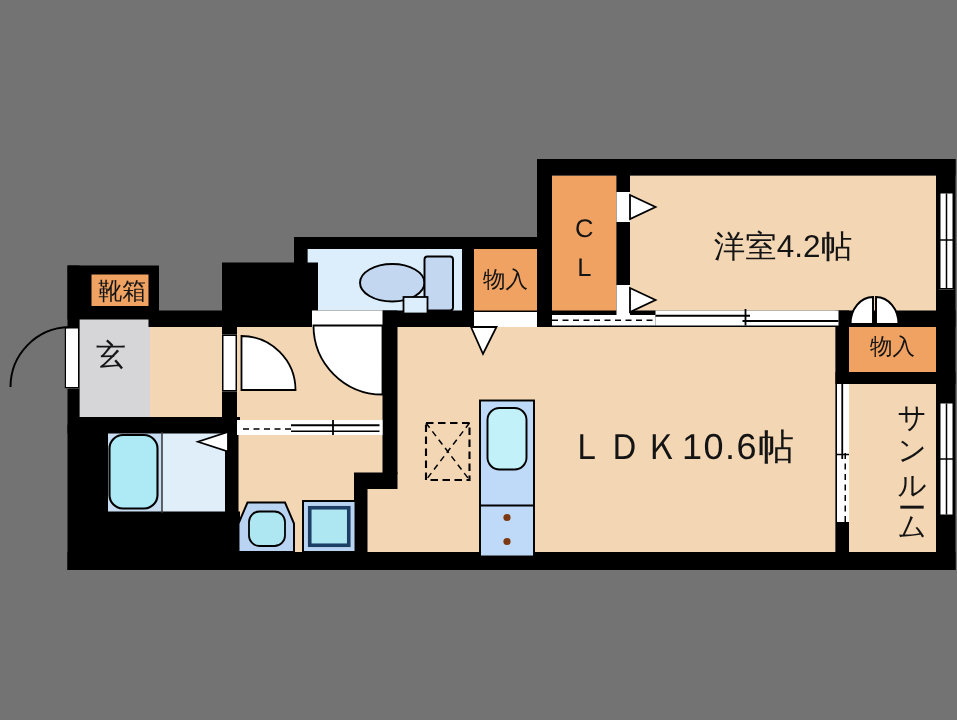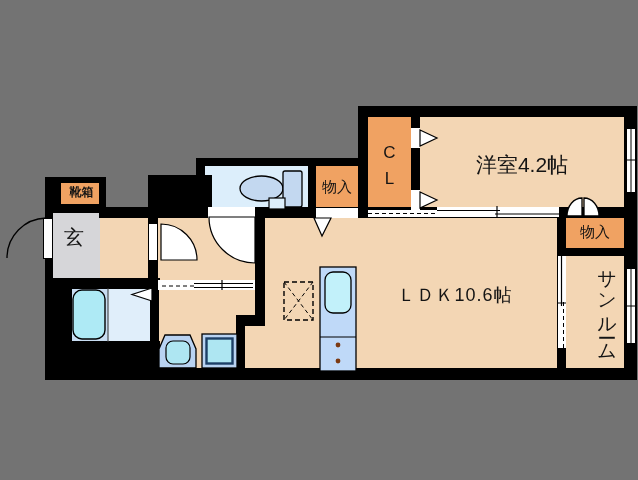--- a/index.html
+++ b/index.html
@@ -126,22 +126,22 @@
     <rect x="325" y="272" width="26" height="41" rx="8" fill="#c2f1fa" stroke="#000" stroke-width="1.3"></rect>
     <circle cx="338" cy="345" r="2.4" fill="#7c3a12"></circle>
     <circle cx="338" cy="361" r="2.4" fill="#7c3a12"></circle>
 
     <rect x="284" y="282" width="29" height="38" fill="none" stroke="#000" stroke-width="1.4" stroke-dasharray="5,3"></rect>
     <line x1="284" y1="282" x2="313" y2="320" stroke="#000" stroke-width="1" stroke-dasharray="4,3"></line>
     <line x1="313" y1="282" x2="284" y2="320" stroke="#000" stroke-width="1" stroke-dasharray="4,3"></line>
   </svg>
 
   <div class="abs lbl center" style="left:420px;top:153px;width:204px;font-size:21px;">洋室4.2帖</div>
-  <div class="abs lbl center" style="left:350px;top:285px;width:210px;font-size:18px;letter-spacing:1px;">ＬＤＫ10.6帖</div>
+  <div class="abs lbl center" style="left:350px;top:285px;width:210px;font-size:24px;letter-spacing:1px;">ＬＤＫ10.6帖</div>
   <div class="abs lbl" style="left:588px;top:257px;width:30px;height:114px;font-size:19px;writing-mode:vertical-rl;letter-spacing:2px;">サンルーム</div>
   <div class="abs lbl center" style="left:368px;top:140px;width:43px;font-size:17px;white-space:pre-line;line-height:1.55;">C
 L</div>
   <div class="abs lbl center" style="left:316px;top:178px;width:42px;font-size:15px;">物入</div>
   <div class="abs lbl center" style="left:566px;top:223px;width:58px;font-size:15px;">物入</div>
   <div class="abs lbl" style="left:64px;top:226px;font-size:20px;">玄</div>
-  <div class="abs lbl center" style="left:61px;top:186px;width:41px;font-size:12px;font-weight:bold;">靴箱</div>
+  <div class="abs lbl center" style="left:61px;top:186px;width:41px;font-size:16px;font-weight:normal;">靴箱</div>
 
 </div>
 
 </body></html>

